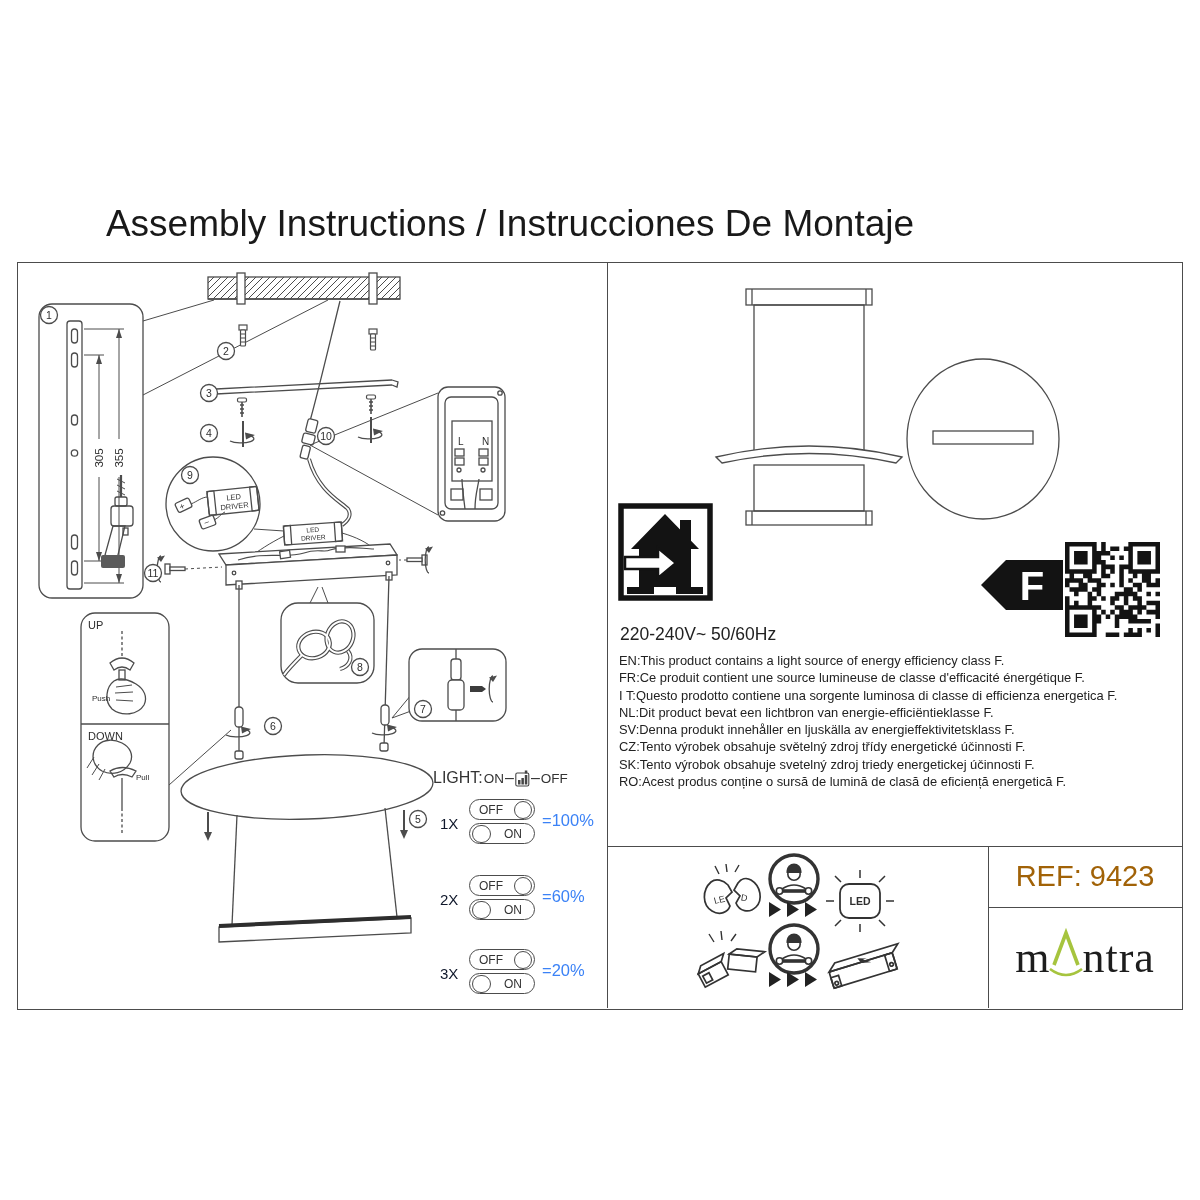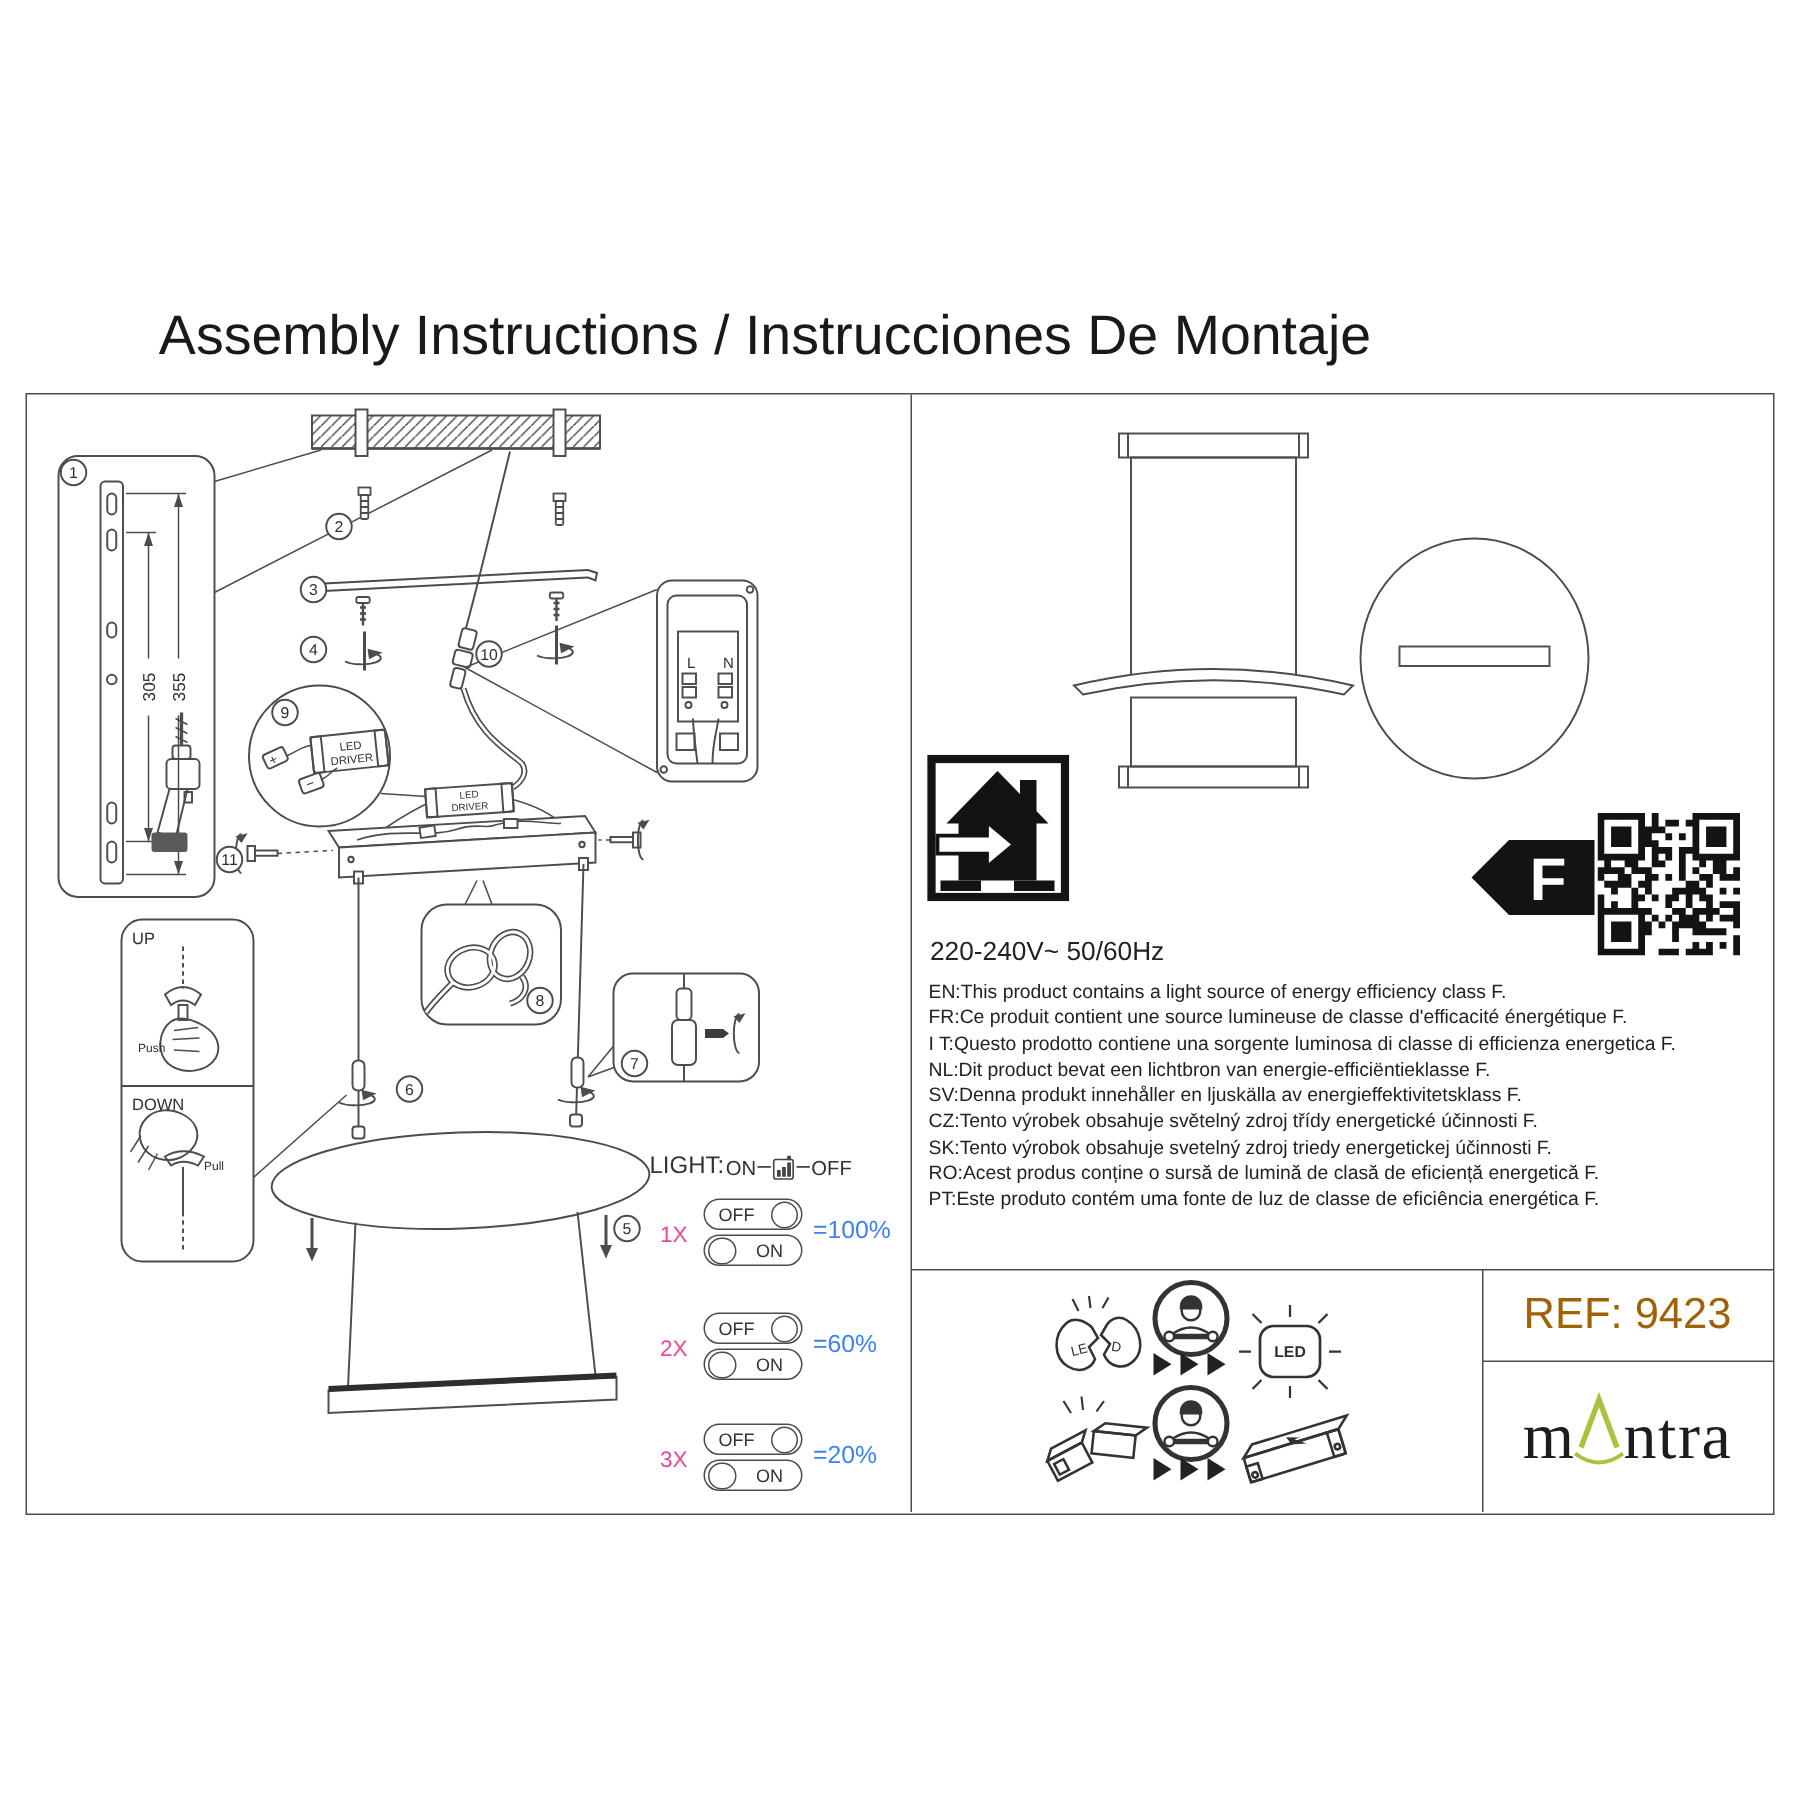--- a/index.html
+++ b/index.html
@@ -14,21 +14,21 @@
   .t{stroke:none;fill:#2e2e2e;}
   
   .light-row{left:415px;top:506px;display:flex;align-items:center;gap:1px;font-size:16px;color:#333;}
   .pill{width:66px;height:21px;border:1.6px solid #4c4c4c;border-radius:12px;box-sizing:border-box;
     font-size:12px;color:#333;}
   .pill .knob{position:absolute;top:0.6px;width:16.5px;height:16.5px;border:1.6px solid #4c4c4c;
     border-radius:50%;box-sizing:content-box;background:#fff;}
   .pill .lab{position:absolute;top:2.5px;}
   .pill-off .knob{right:2px;} .pill-off .lab{left:9px;}
   .pill-on  .knob{left:2px;}  .pill-on  .lab{left:34px;}
-  .cnt{font-size:15px;color:#ec4899;} .val{font-size:16.5px;color:#3b82f6;}
+  .cnt{font-size:15px;color:#0f172a;} .val{font-size:16.5px;color:#3b82f6;}
   
   .spec{font-size:17.5px;line-height:25px;color:#222;white-space:nowrap;}
   .langs{font-size:12.9px;line-height:17.3px;color:#222;white-space:nowrap;}
   .hline{border-top:1.6px solid #4c4c4c;height:0;}
   .vline{border-left:1.6px solid #4c4c4c;width:0;}
   #ref-box{left:380px;top:583px;width:194px;height:61px;display:flex;align-items:center;justify-content:center;
     font-size:29px;color:#a16207;}
   #brand-box{left:380px;top:644px;width:194px;height:101px;display:flex;align-items:center;justify-content:center;}
   .brand-txt{font-family:"Liberation Serif",serif;font-size:44px;color:#1d1d1d;letter-spacing:1px;}
 </style>
@@ -455,21 +455,20 @@
 
     <div class="abs langs" style="left:11px;top:389px">
       <div>EN:This product contains a light source of energy efficiency class F.</div>
       <div>FR:Ce produit contient une source lumineuse de classe d'efficacité énergétique F.</div>
       <div>I T:Questo prodotto contiene una sorgente luminosa di classe di efficienza energetica F.</div>
       <div>NL:Dit product bevat een lichtbron van energie-efficiëntieklasse F.</div>
       <div>SV:Denna produkt innehåller en ljuskälla av energieffektivitetsklass F.</div>
       <div>CZ:Tento výrobek obsahuje světelný zdroj třídy energetické účinnosti F.</div>
       <div>SK:Tento výrobok obsahuje svetelný zdroj triedy energetickej účinnosti F.</div>
       <div>RO:Acest produs conține o sursă de lumină de clasă de eficiență energetică F.</div>
-      <div>PT:Este produto contém uma fonte de luz de classe de eficiência energética F.</div>
     </div>
 
     <div class="abs hline" style="left:0;top:583px;width:574px"></div>
     <div class="abs vline" style="left:380px;top:583px;height:162px"></div>
     <div class="abs hline" style="left:380px;top:644px;width:194px"></div>
 
     <svg class="abs" style="left:0;top:583px" width="380" height="162" viewBox="0 0 380 162">
       <g stroke="#333" fill="none" stroke-width="1.7">
 
         <g transform="translate(125,50)">

